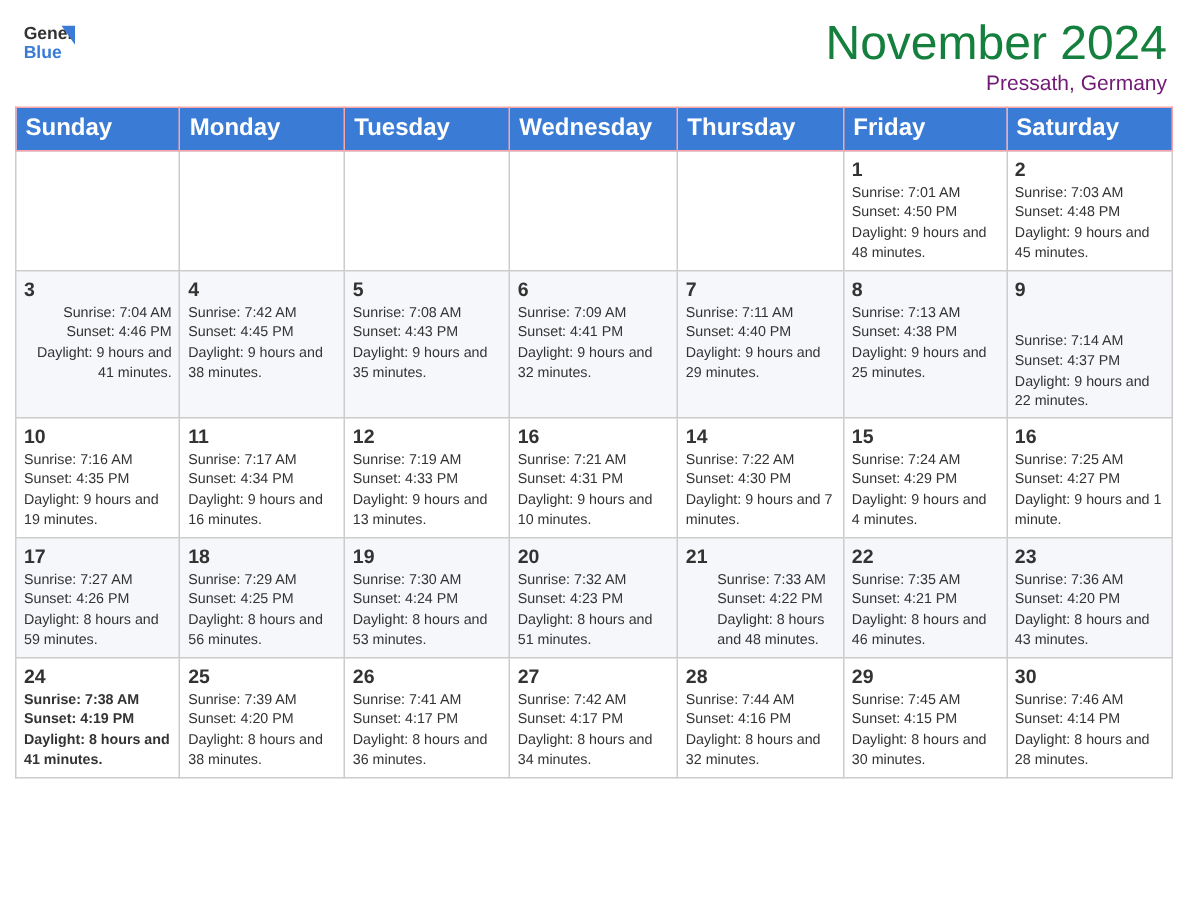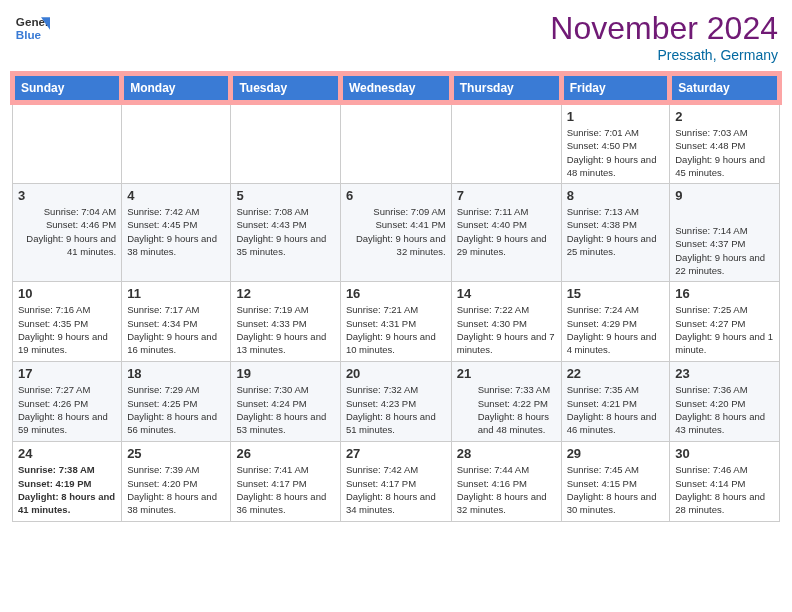--- a/index.html
+++ b/index.html
@@ -25,38 +25,38 @@
     .logo-icon {
       width: 36px;
       height: 36px;
     }
     .title-block {
       text-align: right;
     }
     .month-title {
       font-size: 32px;
       font-weight: normal;
-      color: #701a75;
+      color: #15803d;
     }
     .location {
       font-size: 14px;
-      color: #0369a1;
+      color: #701a75;
     }
     .calendar {
       width: 100%;
       border-collapse: collapse;
     }
     .calendar th {
       background: #3a7bd5;
       color: #fff;
-      font-size: 12px;
+      font-size: 16px;
       font-weight: bold;
       padding: 5px 6px;
       text-align: left;
-      border: 5px solid #fca5a5;
+      border: 1px solid #fca5a5;
     }
     .calendar td {
       border: 1px solid #ccc;
       vertical-align: top;
       padding: 4px 5px;
       font-size: 10px;
       color: #333;
       background: #fff;
       width: 113px;
       height: 80px;
@@ -142,21 +142,21 @@
 Daylight: 9 hours and 38 minutes.</div>
         </td>
         <td>
           <span class="day-number">5</span>
           <div class="day-info" style="white-space: pre-line;">Sunrise: 7:08 AM
 Sunset: 4:43 PM
 Daylight: 9 hours and 35 minutes.</div>
         </td>
         <td>
           <span class="day-number">6</span>
-          <div class="day-info" style="white-space: pre-line; text-align: right;">Sunrise: 7:09 AM
+          <div class="day-info" style="white-space: pre-line;">Sunrise: 7:09 AM
 Sunset: 4:41 PM
 Daylight: 9 hours and 32 minutes.</div>
         </td>
         <td>
           <span class="day-number">7</span>
           <div class="day-info" style="white-space: pre-line;">Sunrise: 7:11 AM
 Sunset: 4:40 PM
 Daylight: 9 hours and 29 minutes.</div>
         </td>
         <td>

